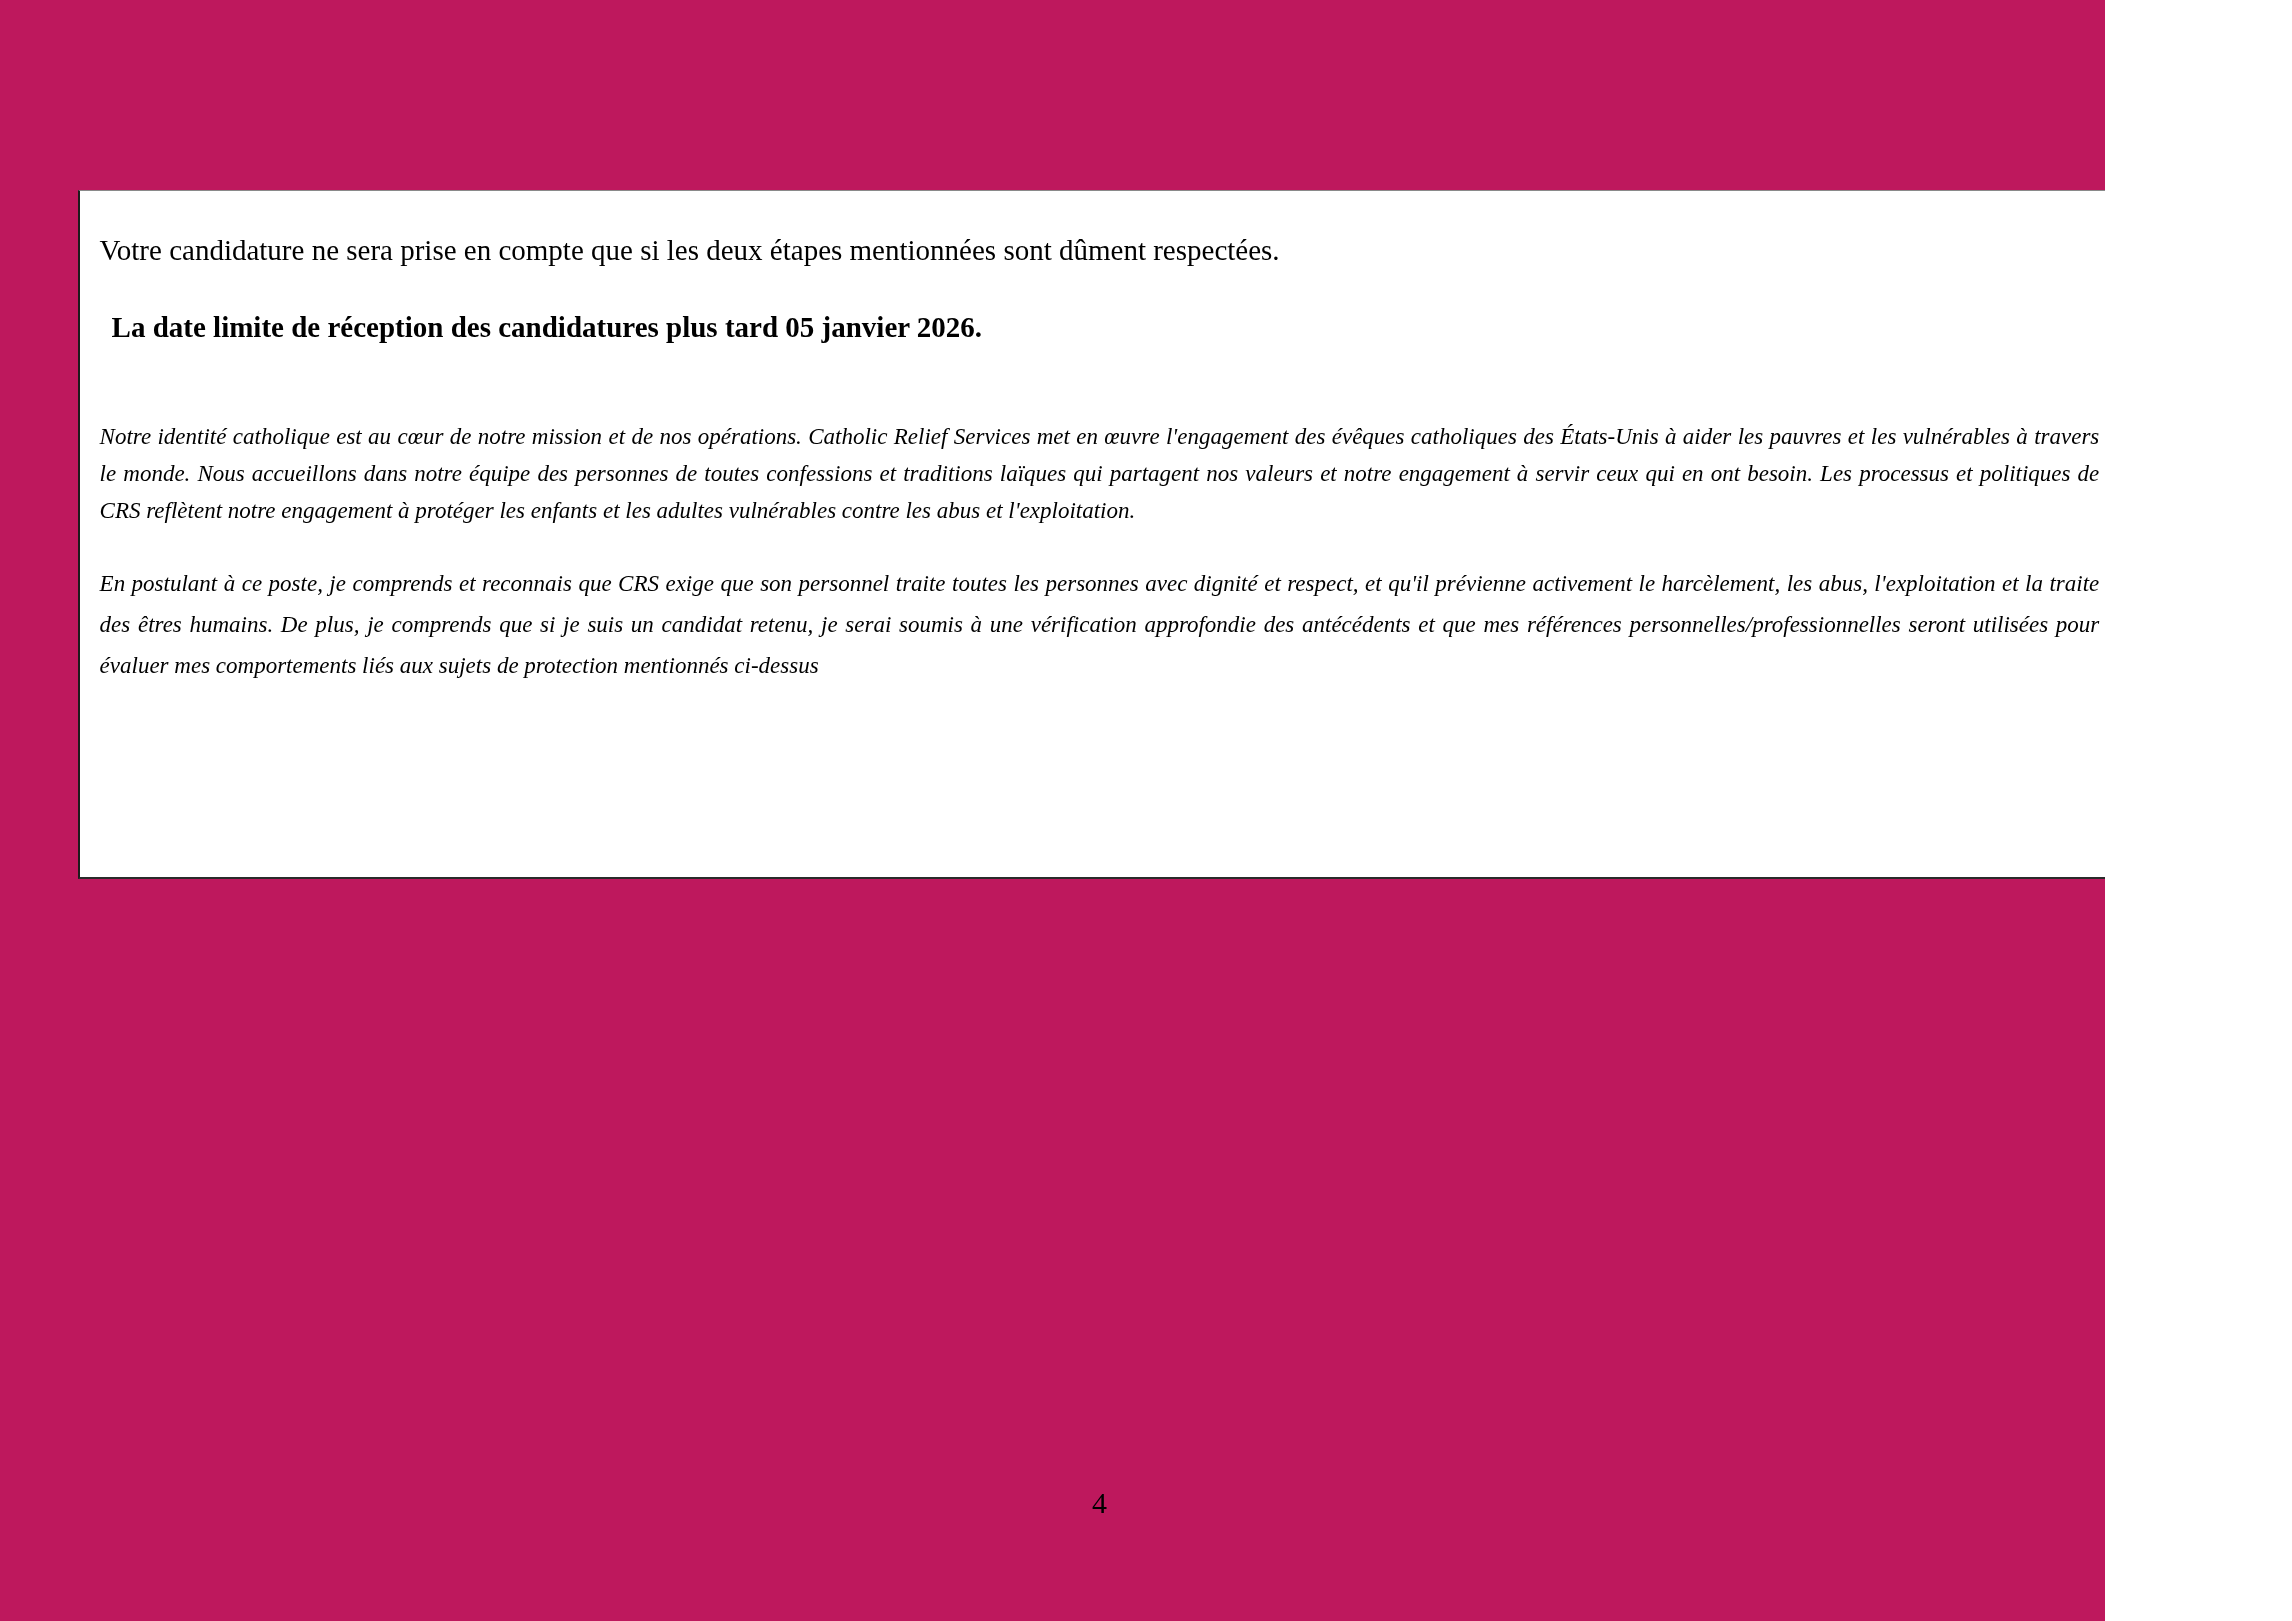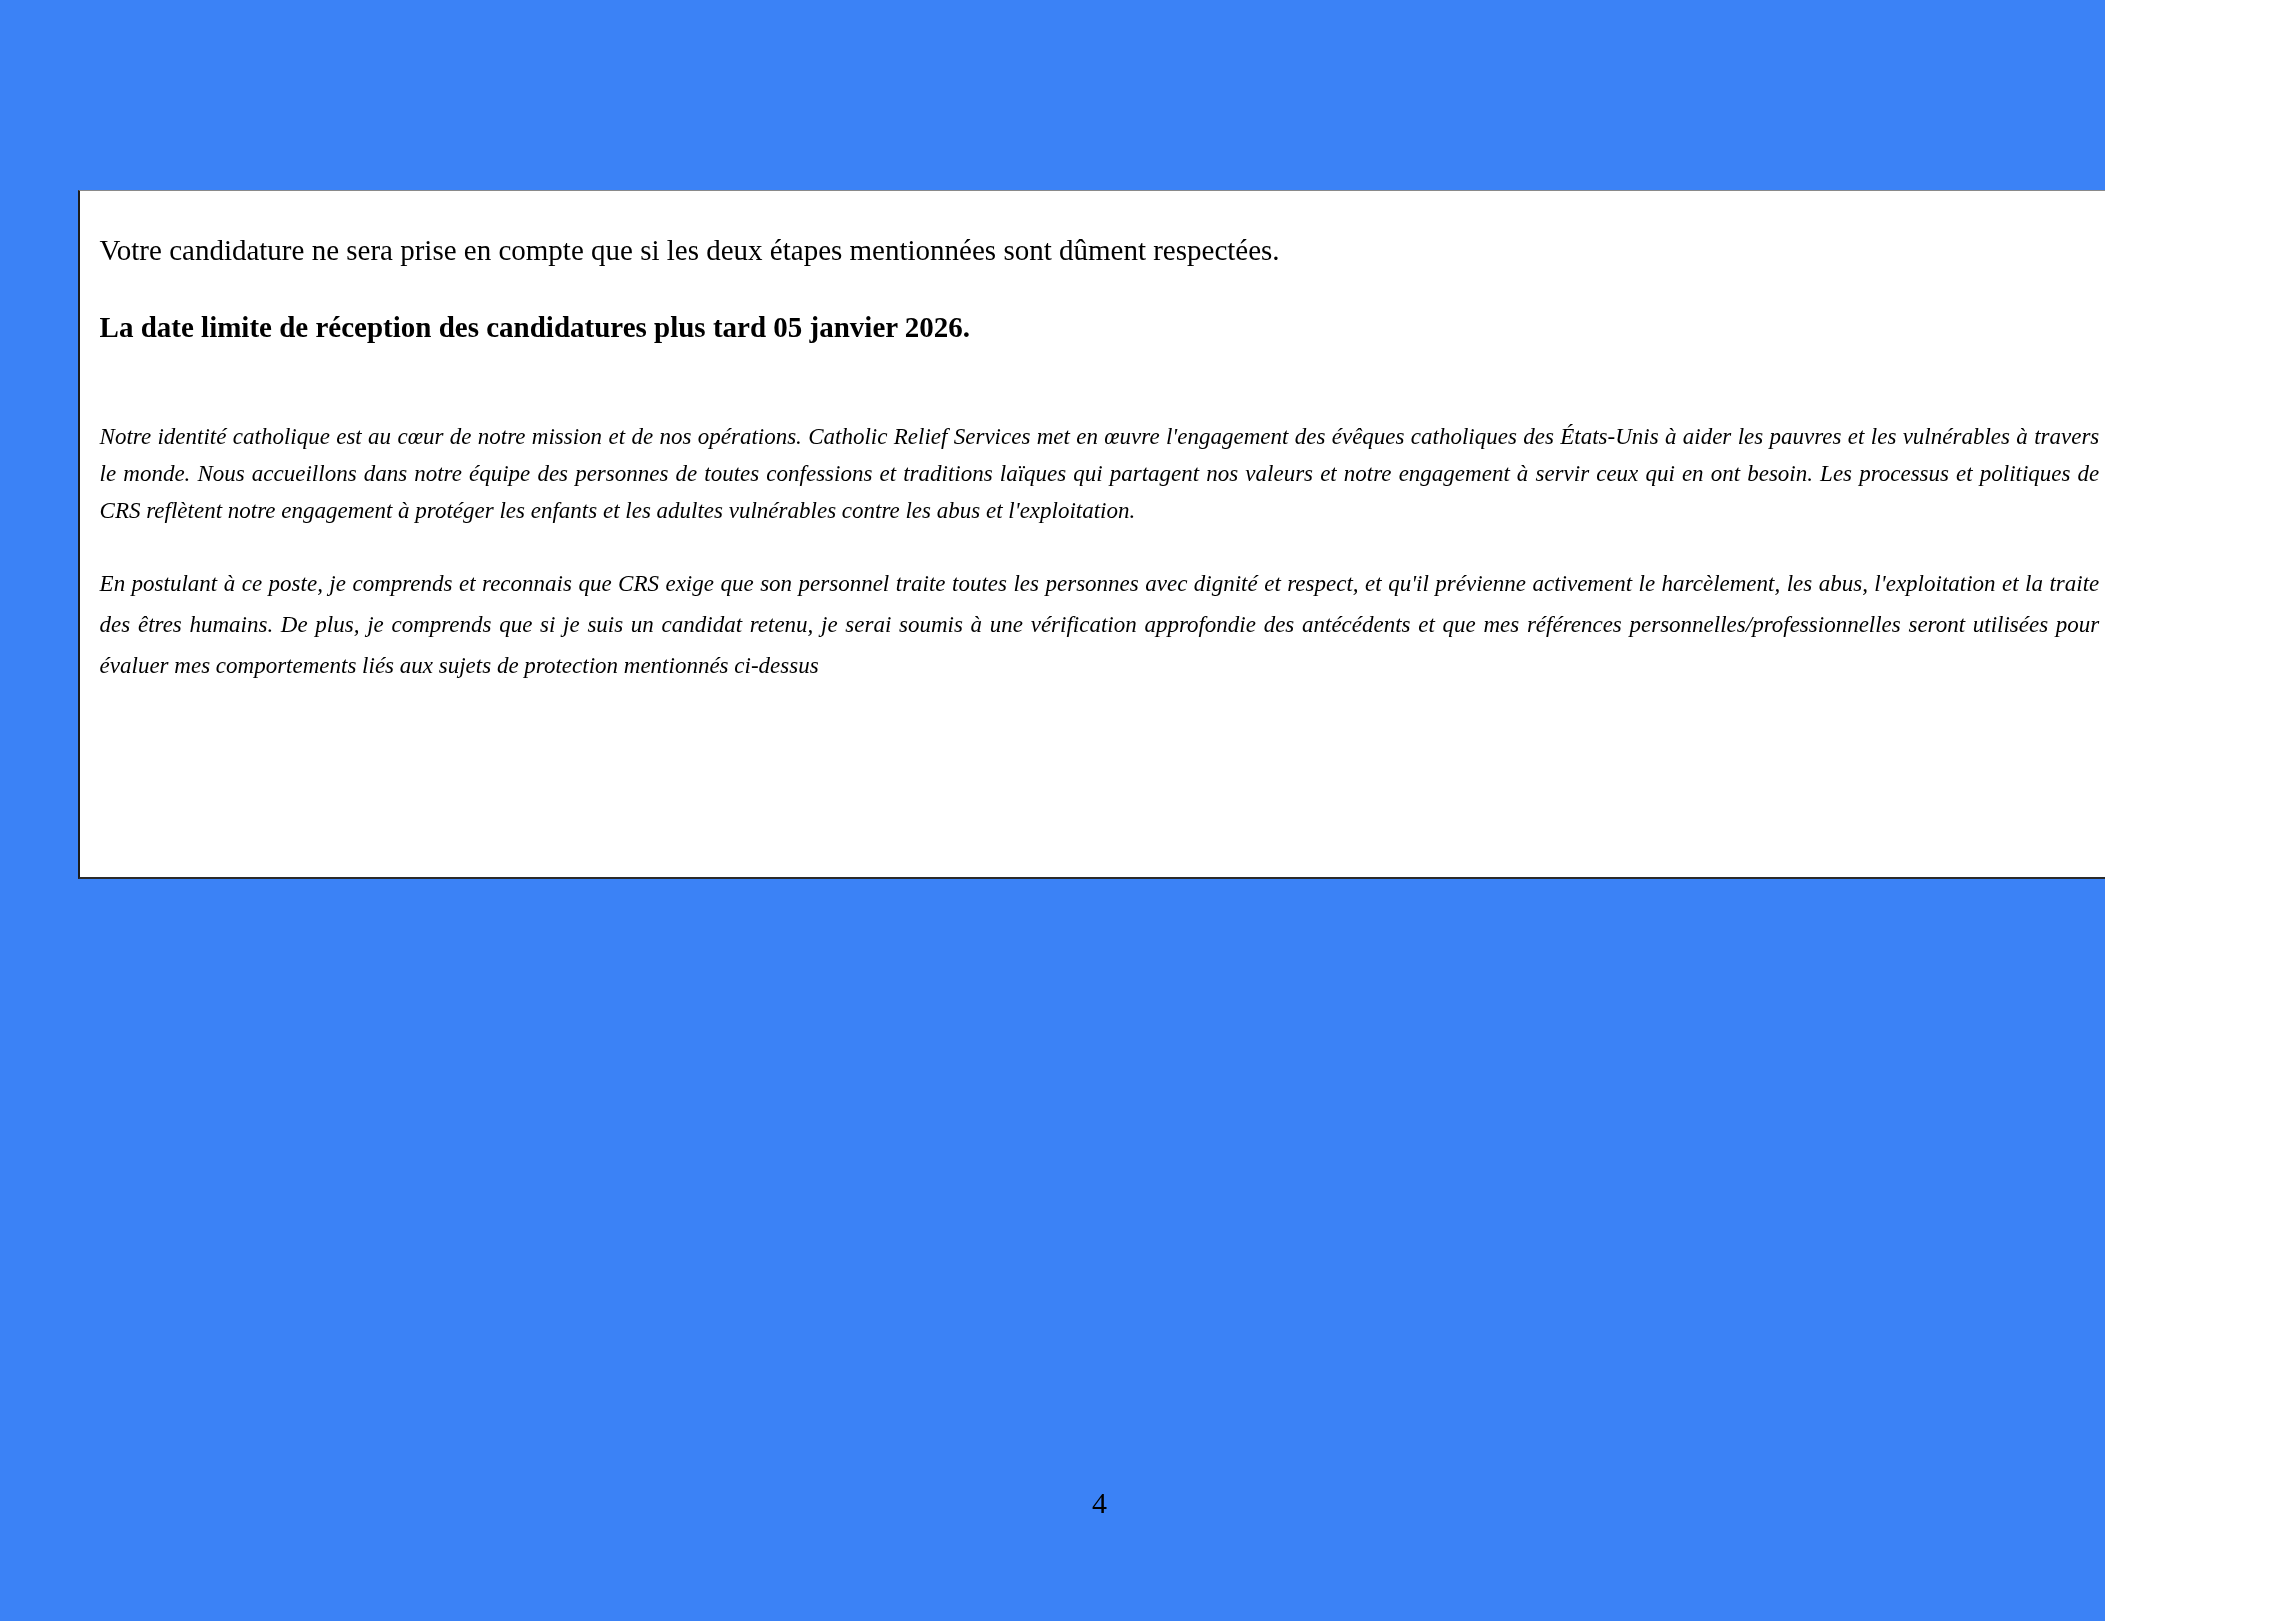--- a/index.html
+++ b/index.html
@@ -4,21 +4,21 @@
 <style>
   html, body {
     margin: 0;
     padding: 0;
     background: #ffffff;
   }
   .page {
     position: relative;
     width: 2105px;
     height: 1621px;
-    background: #3b82f6;
+    background: #be185d;
     font-family: "Liberation Serif", "DejaVu Serif", serif;
     color: #000000;
     overflow: hidden;
   }
   .notice-box {
     position: absolute;
     left: 78px;
     top: 190px;
     width: 2037px;
     height: 689px;
@@ -31,21 +31,21 @@
     background: #ffffff;
   }
   .instruction-line {
     margin: 43px 0 0 0;
     font-size: 29px;
     line-height: 33px;
     font-style: normal;
     font-weight: normal;
   }
   .deadline-line {
-    margin: 43px 0 0 0;
+    margin: 43px 0 0 12px;
     font-size: 29px;
     line-height: 35px;
     font-weight: bold;
   }
   .body-paragraph {
     font-style: italic;
     font-size: 23px;
     text-align: justify;
     text-justify: inter-word;
   }

